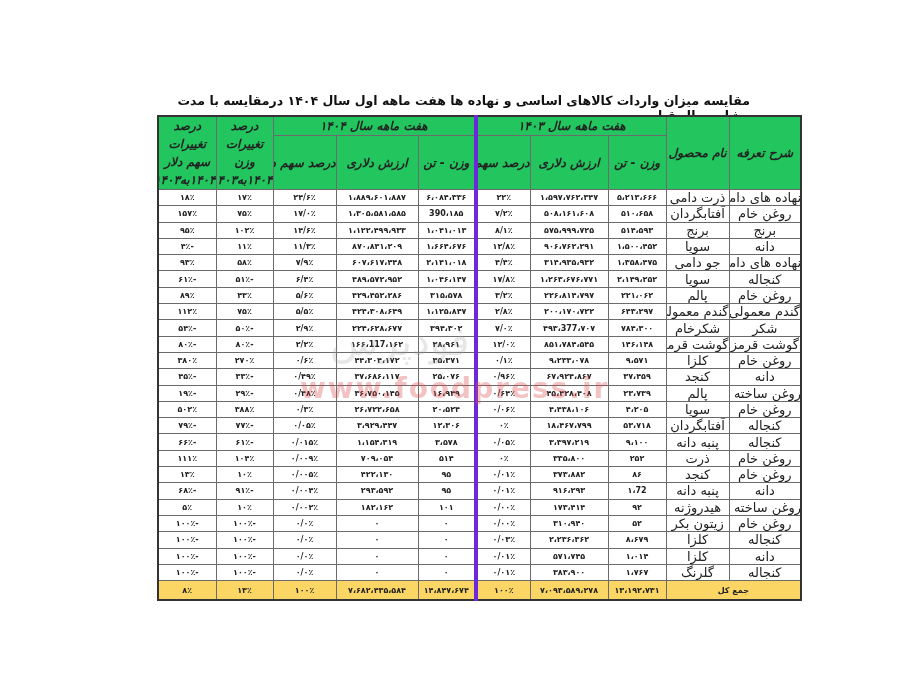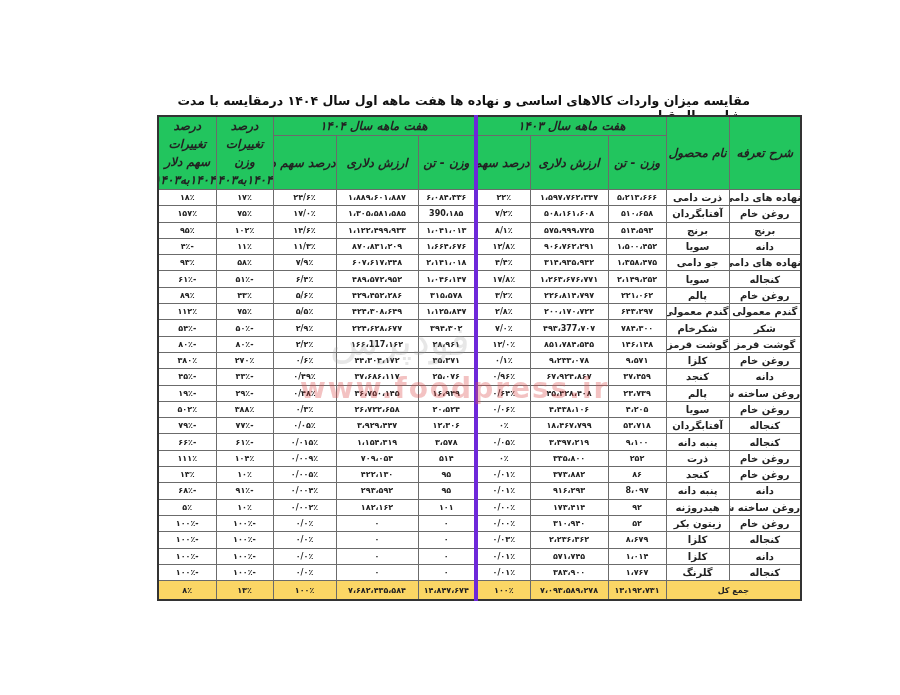--- a/index.html
+++ b/index.html
@@ -18,21 +18,21 @@
   table.data th, table.data td {
     border: 1px solid #6b6b6b; text-align: center; padding: 0; overflow: hidden; white-space: nowrap;
   }
   table.data thead th {
     background: #22c55e; font-size: 12px; font-weight: bold; color: #222; font-style: italic;
   }
   table.data thead tr.h1 th { height: 18px; }
   table.data thead tr.h2 th { height: 52px; }
   table.data thead th.tall { height: 72px; line-height: 18px; white-space: normal; }
   table.data tbody td { height: 15.3px; font-size: 8px; font-weight: bold; color: #222; background: #fff; }
-  table.data tbody td.txt { font-weight: bold; font-size: 10px; }
+  table.data tbody td.txt { font-weight: normal; font-size: 13px; }
   table.data tr.total td { background: #fbd665; height: 18px; font-size: 8px; font-weight: bold; }
   table.data th.group-sep, table.data td.group-sep { border-left: 4px solid #6d28d9; }
   table.data { border: 2px solid #333; }
   .watermark {
     position: absolute; left: 300px; top: 372px; font-size: 28px; font-weight: bold;
     color: rgba(220, 80, 80, 0.35); letter-spacing: 2px; pointer-events: none;
   }
   .watermark2 {
     position: absolute; left: 330px; top: 318px; font-size: 40px; color: rgba(160,160,160,0.25);
     pointer-events: none; direction: rtl;
@@ -287,21 +287,21 @@
         <td class="group-sep">۰/۰۱٪</td>
         <td>۹۵</td>
         <td>۴۲۲،۱۳۰</td>
         <td>۰/۰۰۵٪</td>
         <td>۱۰٪</td>
         <td>۱۳٪</td>
       </tr>
       <tr>
         <td class="txt">دانه</td>
         <td class="txt">پنبه دانه</td>
-        <td>8،۰۹۷</td>
+        <td>۱،72</td>
         <td>۹۱۶،۲۹۳</td>
         <td class="group-sep">۰/۰۱٪</td>
         <td>۹۵</td>
         <td>۲۹۳،۵۹۲</td>
         <td>۰/۰۰۴٪</td>
         <td>-۹۱٪</td>
         <td>-۶۸٪</td>
       </tr>
       <tr>
         <td class="txt">روغن ساخته شده</td>

